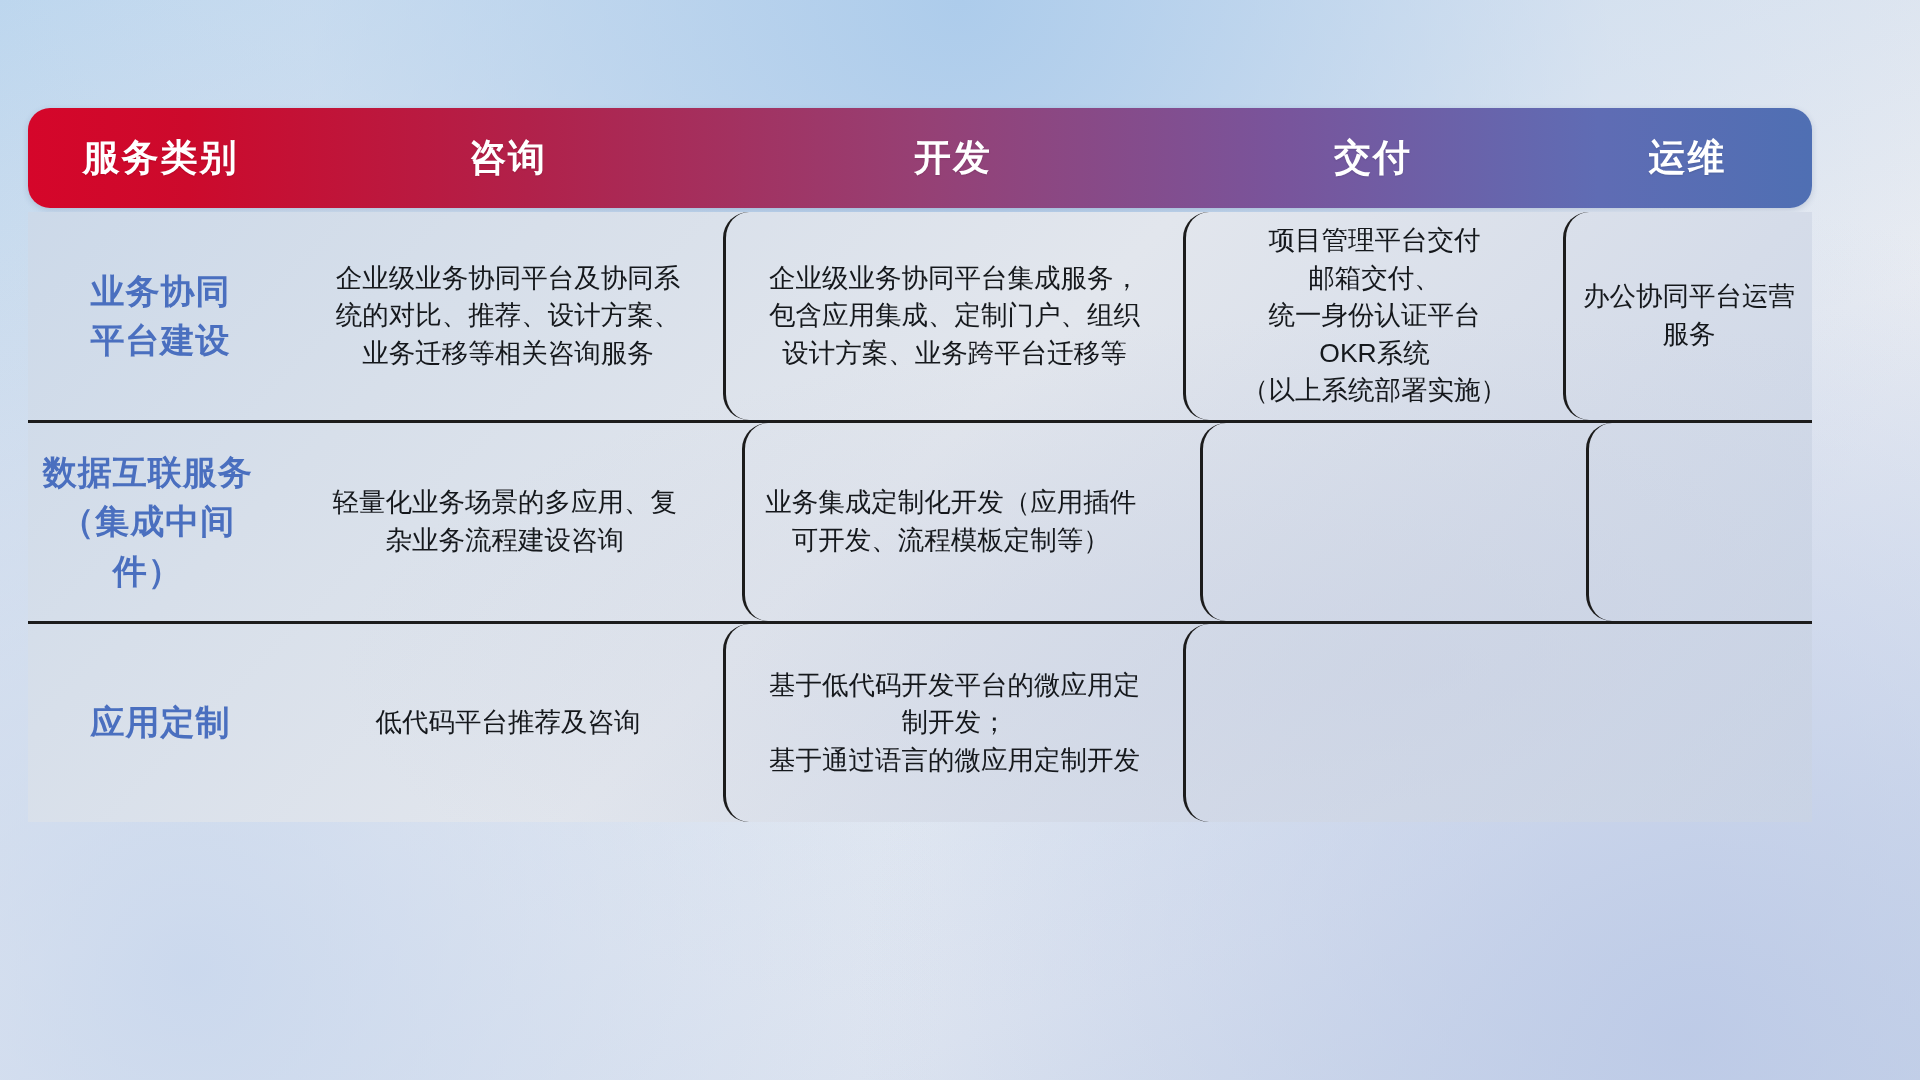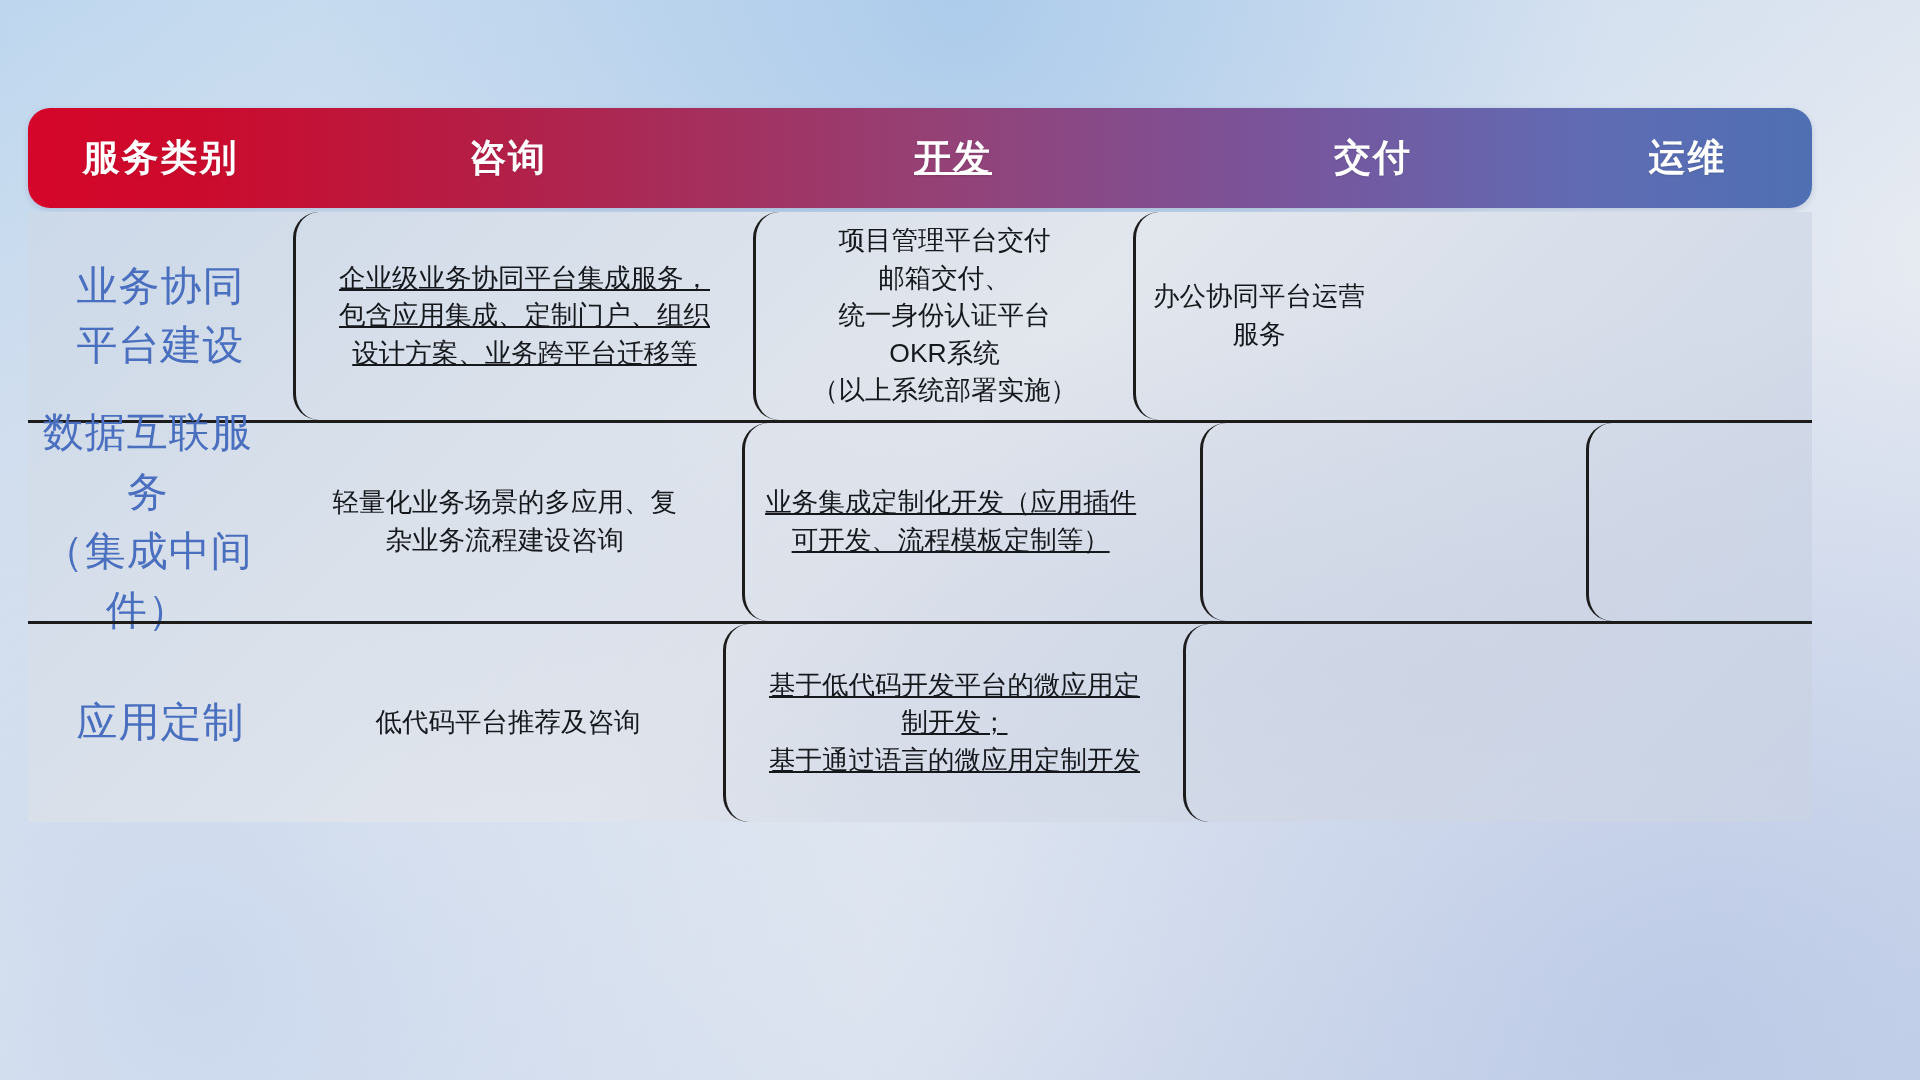--- a/index.html
+++ b/index.html
@@ -47,21 +47,21 @@
     justify-content: center;
     color: #ffffff;
     font-size: 37px;
     font-weight: 700;
     letter-spacing: 2px;
     text-shadow: 0 1px 2px rgba(0,0,0,0.12);
     text-align: center;
   }
   .c1 { width: 265px; }
   .c2 { width: 430px; font-family: Liberation Serif, serif; }
-  .c3 { width: 460px; text-decoration: underline; }
+  .c3 { width: 460px; }
   .c4 { width: 380px; }
   .c5 { width: 249px; }
 
   
   .tbody {
     position: relative;
     margin-top: 4px;
     background:
       radial-gradient(ellipse at 78% 75%, rgba(200,208,226,0.55) 0%, rgba(200,208,226,0) 55%),
       linear-gradient(135deg, #ccd9e9 0%, #d7dfea 22%, #e2e6ed 48%, #d5dce9 74%, #c9d4e6 100%);
@@ -79,22 +79,22 @@
     justify-content: center;
     text-align: center;
     padding: 10px 14px;
     color: #15181c;
     font-size: 26.5px;
     line-height: 1.42;
     white-space: pre-line;
   }
   .td.cat {
     color: #4a6fbf;
-    font-weight: 400;
-    font-size: 41px;
+    font-weight: 700;
+    font-size: 34px;
     line-height: 1.45;
     letter-spacing: 1px;
   }
   
   .td.c3, .td.c4, .td.c5 { border-left: 3px solid #1c1c1c; border-radius: 26px; }
 
   .r1 { height: 208px; }
   .r2 { height: 198px; gap: 44px; }
   .r3 { height: 198px; }
 </style>
@@ -111,20 +111,23 @@
       <div class="th c3">开发</div>
       <div class="th c4">交付</div>
       <div class="th c5">运维</div>
     </div>
 
     <div class="tbody">
 
       <div class="row r1">
         <div class="td cat c1">业务协同
 平台建设</div>
+        <div class="td c2">企业级业务协同平台及协同系
+统的对比、推荐、设计方案、
+业务迁移等相关咨询服务</div>
         <div class="td c3">企业级业务协同平台集成服务，
 包含应用集成、定制门户、组织
 设计方案、业务跨平台迁移等</div>
         <div class="td c4">项目管理平台交付
 邮箱交付、
 统一身份认证平台
 OKR系统
 （以上系统部署实施）</div>
         <div class="td c5">办公协同平台运营服务</div>
       </div>

